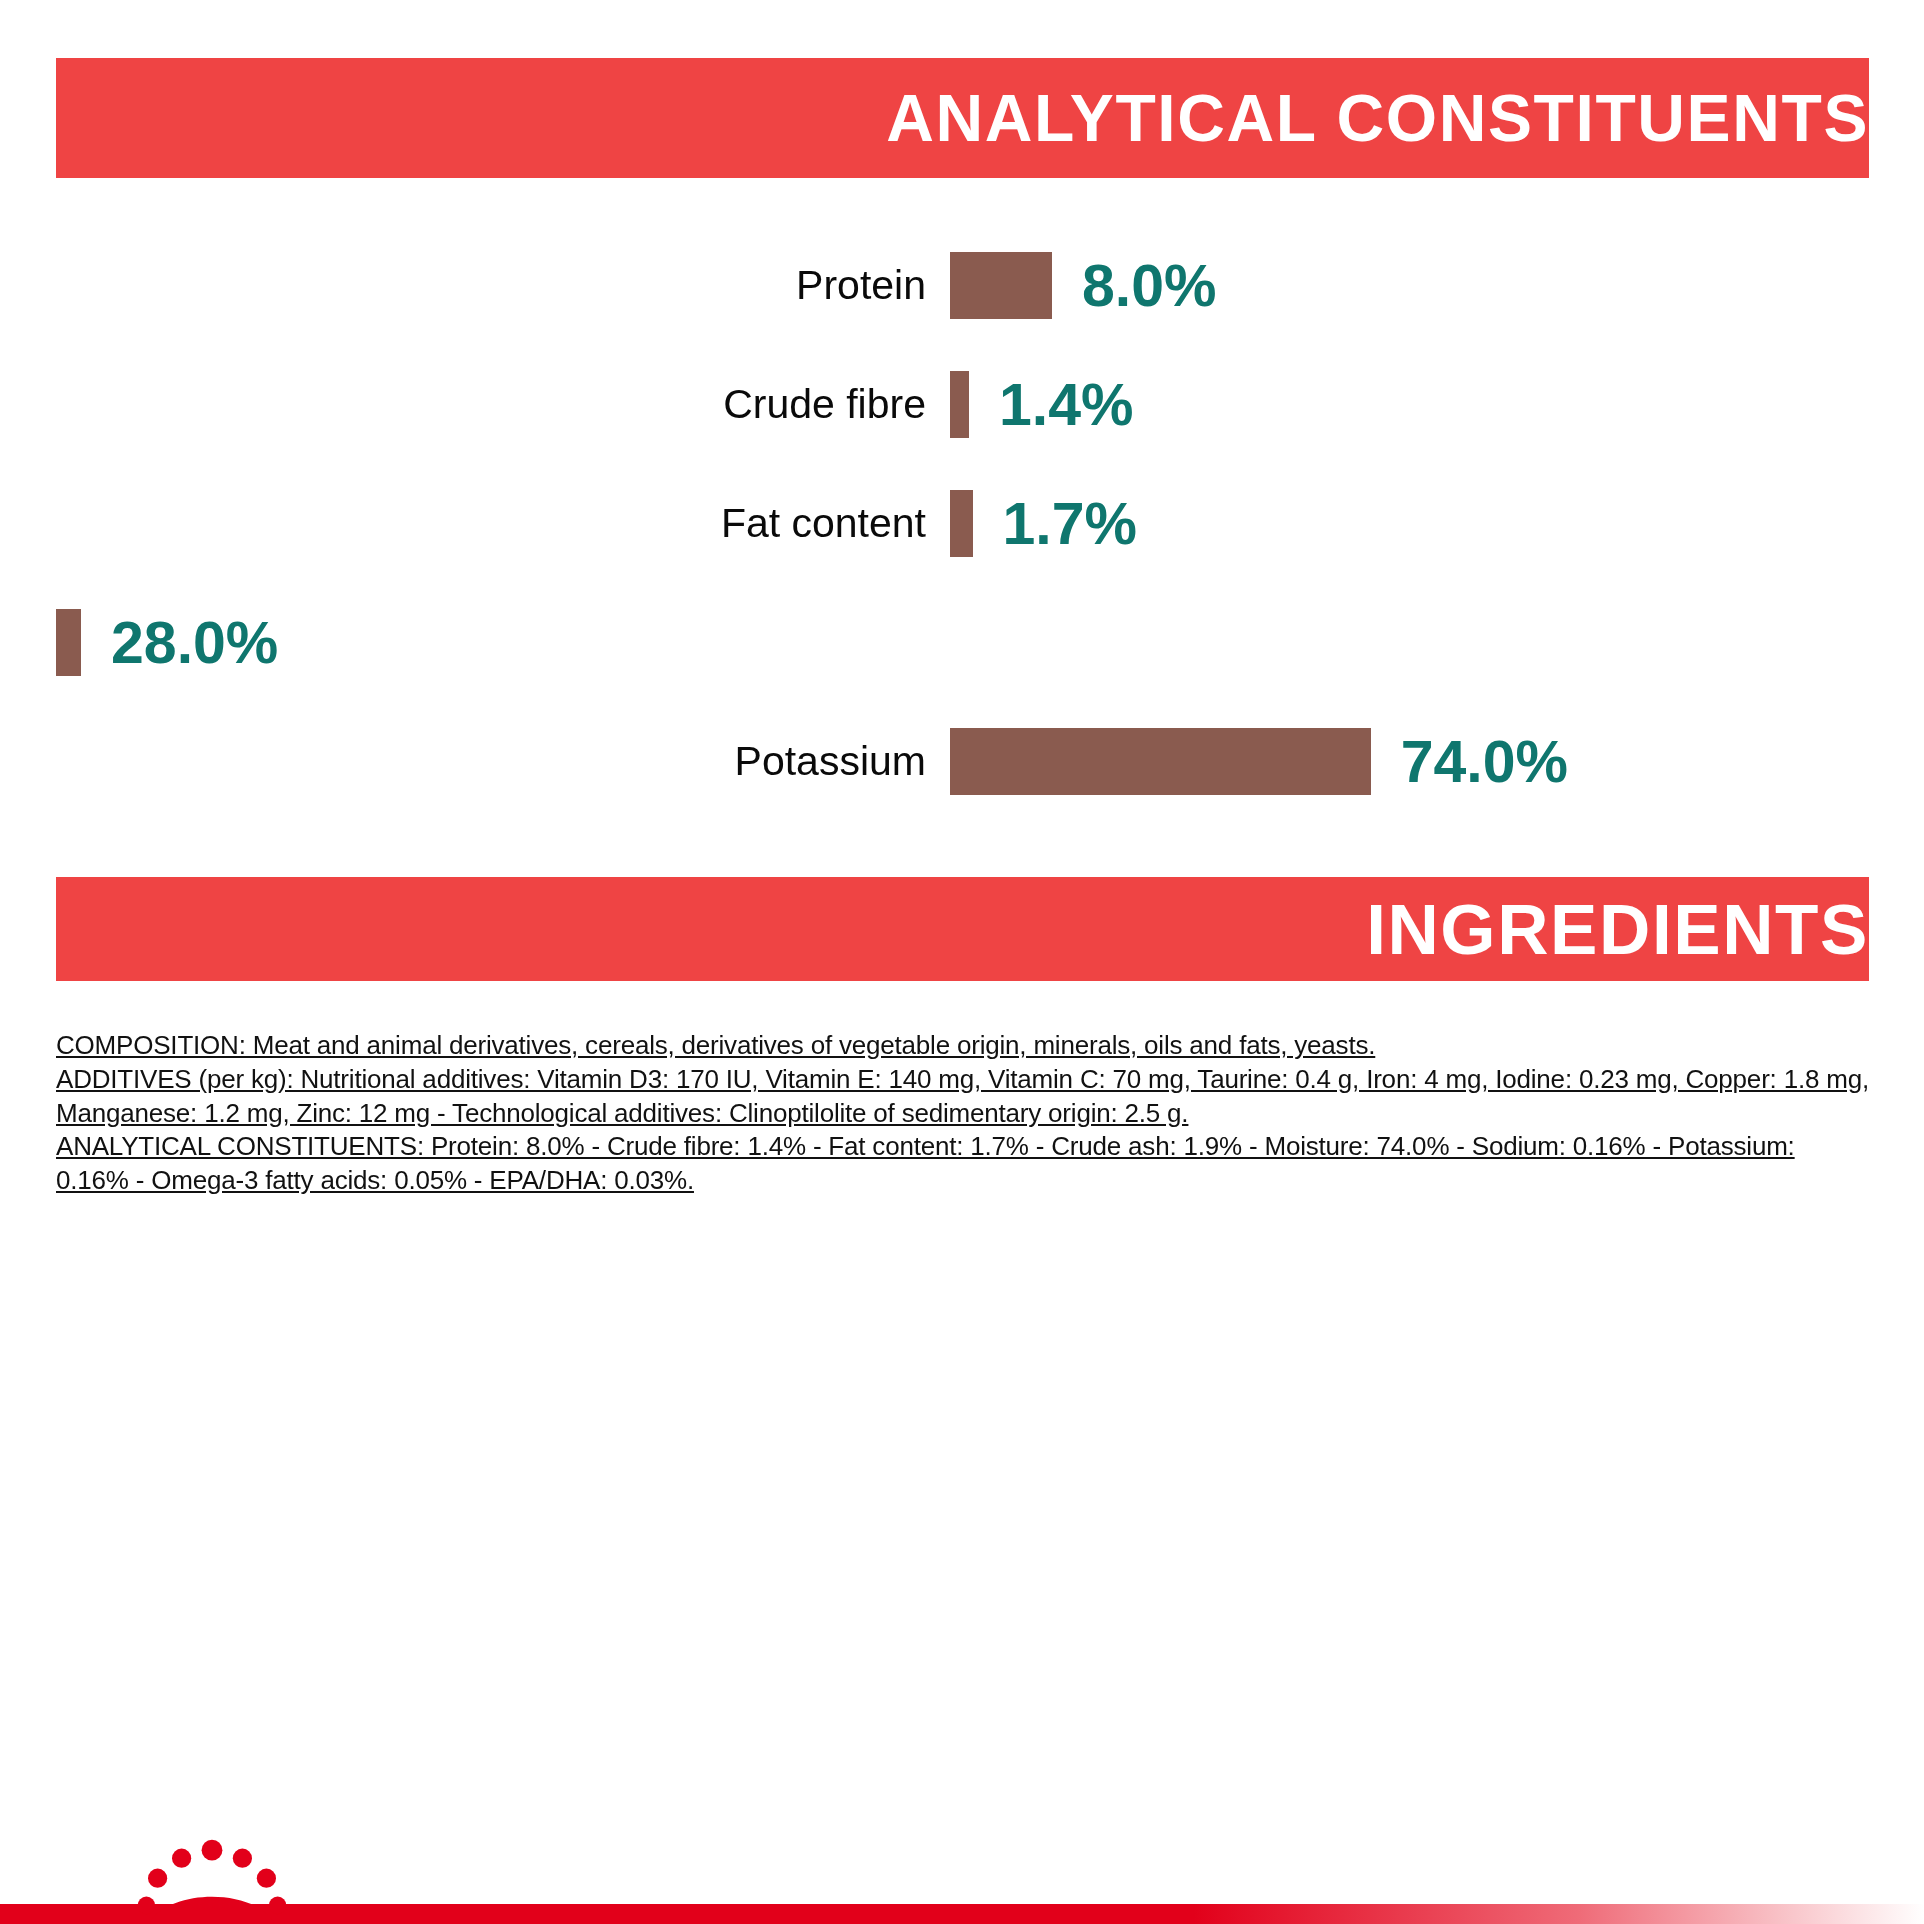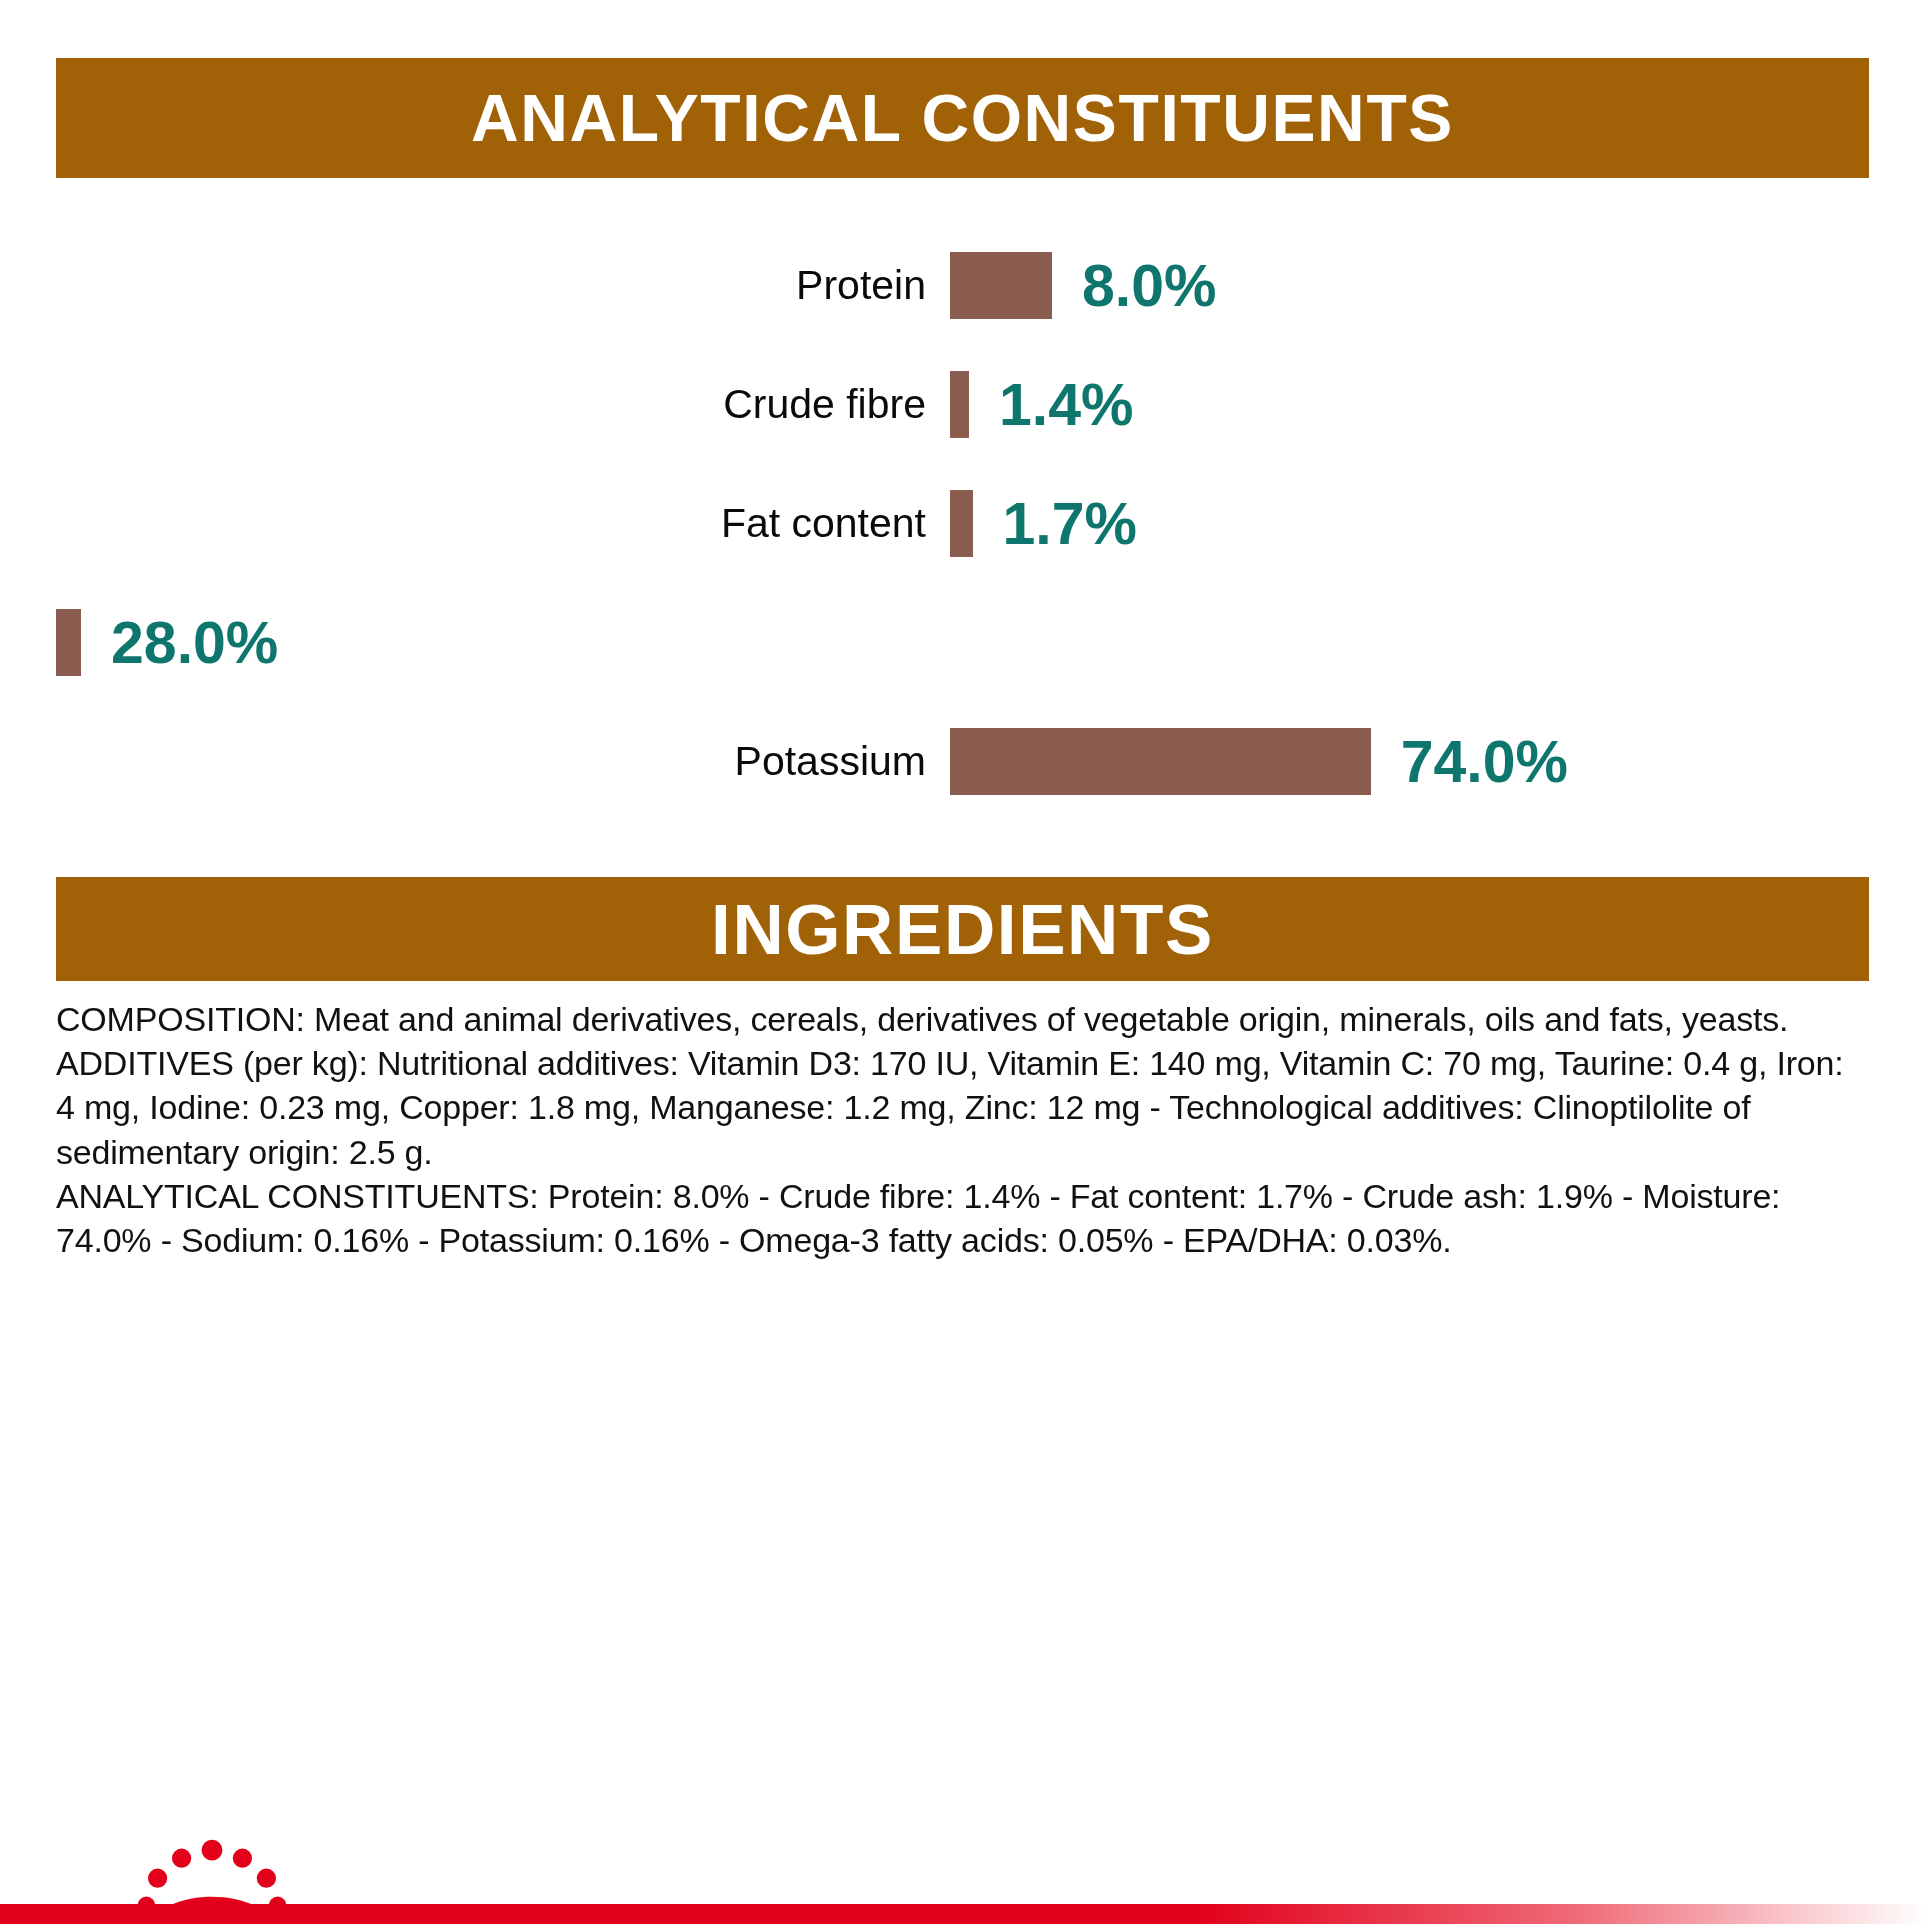--- a/index.html
+++ b/index.html
@@ -16,28 +16,28 @@
   .page {
     position: relative;
     width: 1925px;
     height: 1925px;
     box-sizing: border-box;
     padding: 0 56px;
   }
 
   
   .section-bar {
-    background: #a16207;
+    background: #ef4444;
     color: #ffffff;
     text-align: center;
     font-weight: bold;
     letter-spacing: 1.6px;
     display: flex;
     align-items: center;
-    justify-content: center;
+    justify-content: flex-end;
   }
   #analytical-bar {
     margin-top: 58px;
     height: 120px;
     font-size: 66px;
   }
   #ingredients-bar {
     margin-top: 56px;
     height: 104px;
     font-size: 71px;
@@ -73,25 +73,26 @@
   .row-value {
     font-size: 59px;
     font-weight: bold;
     color: #0f766e;
     white-space: nowrap;
     padding-left: 30px;
   }
 
   
   .ingredients-text {
-    margin-top: 16px;
-    font-size: 34px;
+    margin-top: 48px;
+    font-size: 26px;
     line-height: 1.30;
     color: #111111;
     letter-spacing: -0.2px;
+    text-decoration: underline;
   }
   .ingredients-text p {
     margin: 0;
   }
 
   
   .footer {
     position: absolute;
     left: 0;
     bottom: 0;

